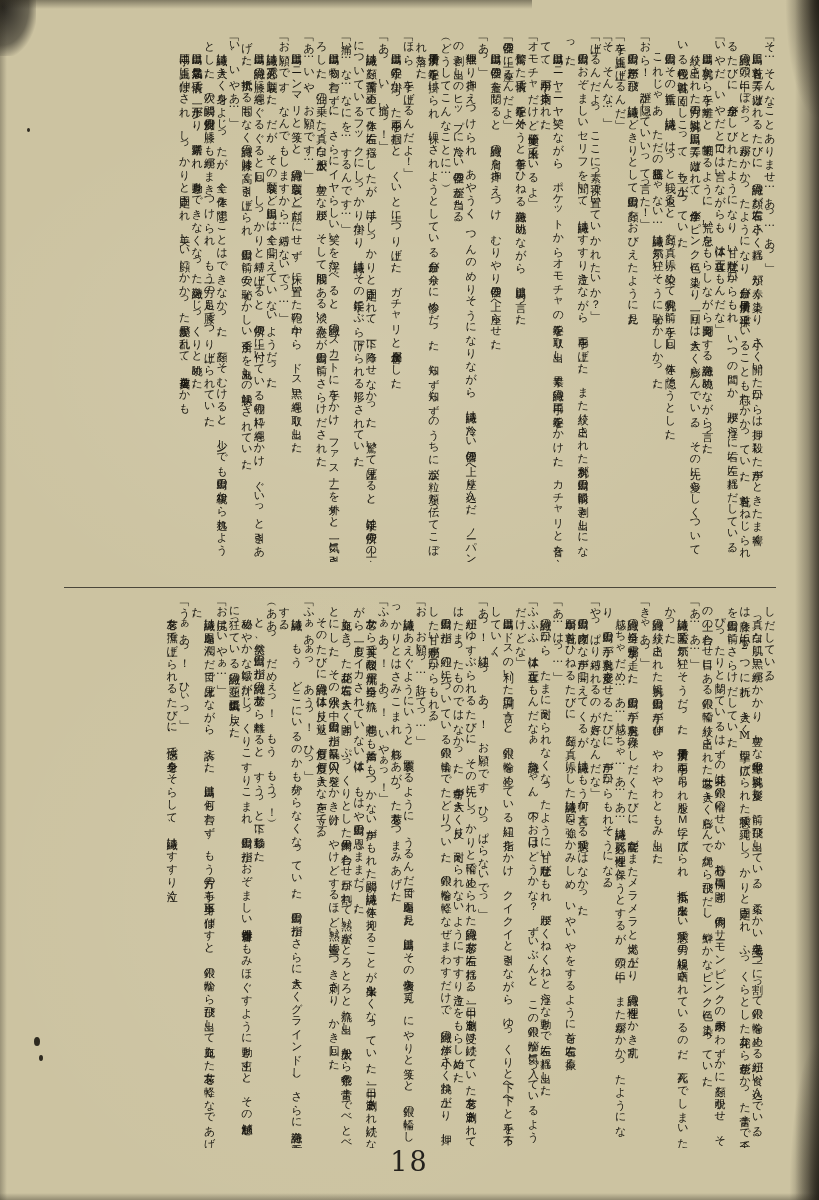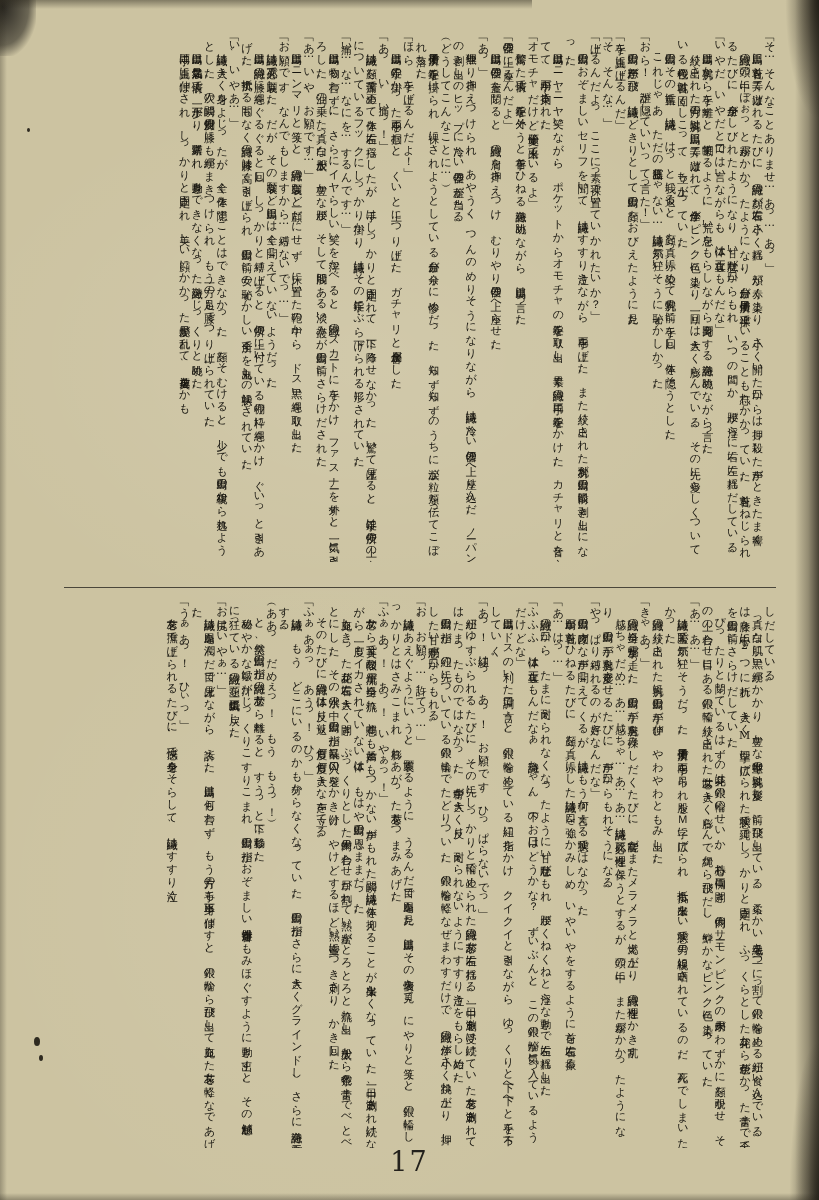--- a/index.html
+++ b/index.html
@@ -179,21 +179,21 @@
       <p>　詩織は、もう、どこにいるのかも分からなくなっていた。島田の指がさらに大きくグラインドし、さらに詩織を翻弄する。</p>
       <p>（ああっ　だめぇっ！　もう、もうっ！）</p>
       <p>　と、突然、島田の指が詩織の女芯から離れると、すうっと下に移動した。</p>
       <p>　秘めやかな皺に汁がじっくりこすりこまれ、島田の指がおぞましい排泄器官をもみほぐすように動き出すと、その感触が、官能に狂っている詩織の頭を一瞬正気に戻した。</p>
       <p>「お尻はいやぁ…」</p>
       <p>　詩織は島田を潤んだ目で見上げながら、訴えた。島田は何も言わず、もう片方の手も下半身に伸ばすと、銀の輪から飛び出して充血した女芯を軽くなであげた。</p>
       <p>「うぁあっ！　ひぃっ」</p>
       <p>　女芯を撫で上げられるたびに、快感で全身をそらして、詩織はすすり泣く。</p>
     </div>
 
-  <div class="page-number">17</div>
+  <div class="page-number">18</div>
 
   <div class="gutter-shadow"></div>
   <div class="gutter-shadow-top"></div>
   <div class="gutter-shadow-bottom"></div>
   <div class="corner-stain"></div>
   <div class="top-edge-shadow"></div>
   <div class="bottom-edge-shadow"></div>
   <div class="left-edge-shadow"></div>
   <div class="speck speck-1"></div>
   <div class="speck speck-2"></div>

